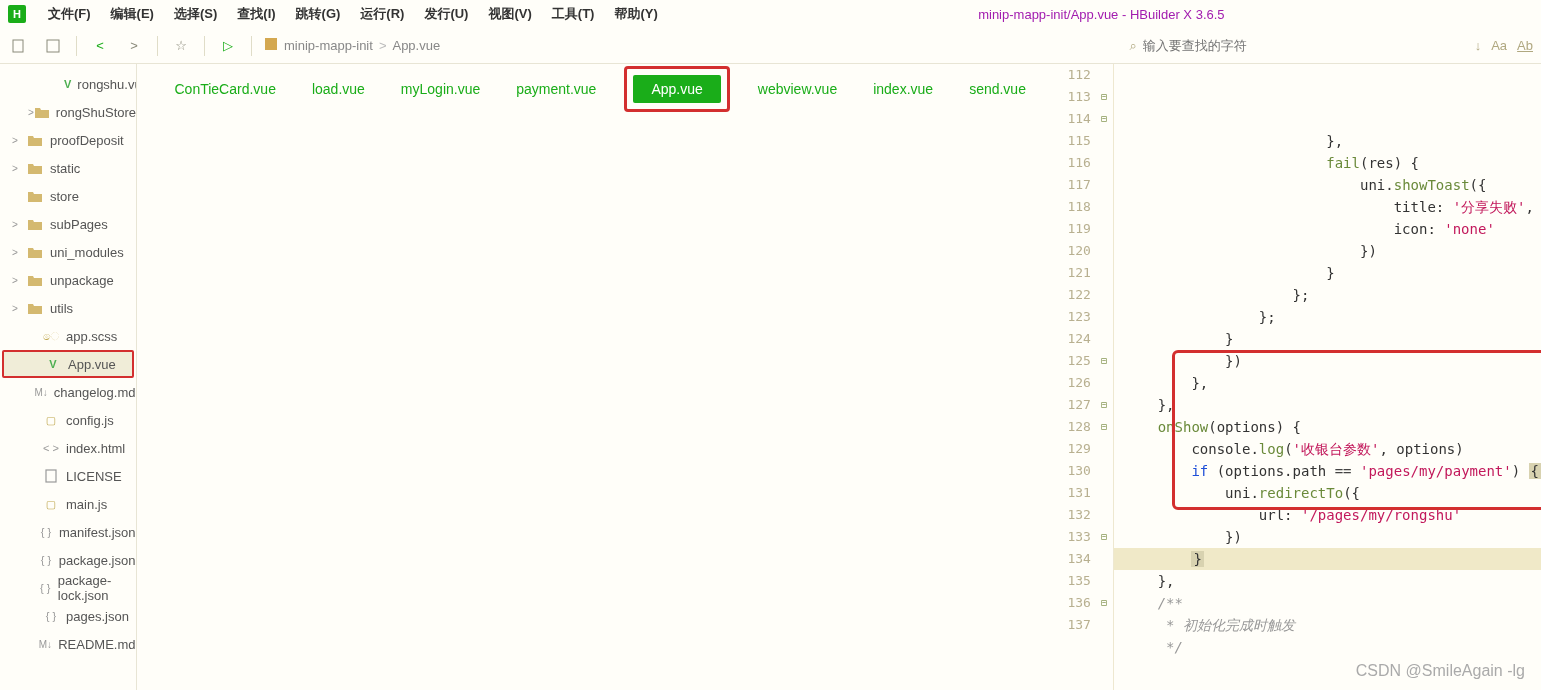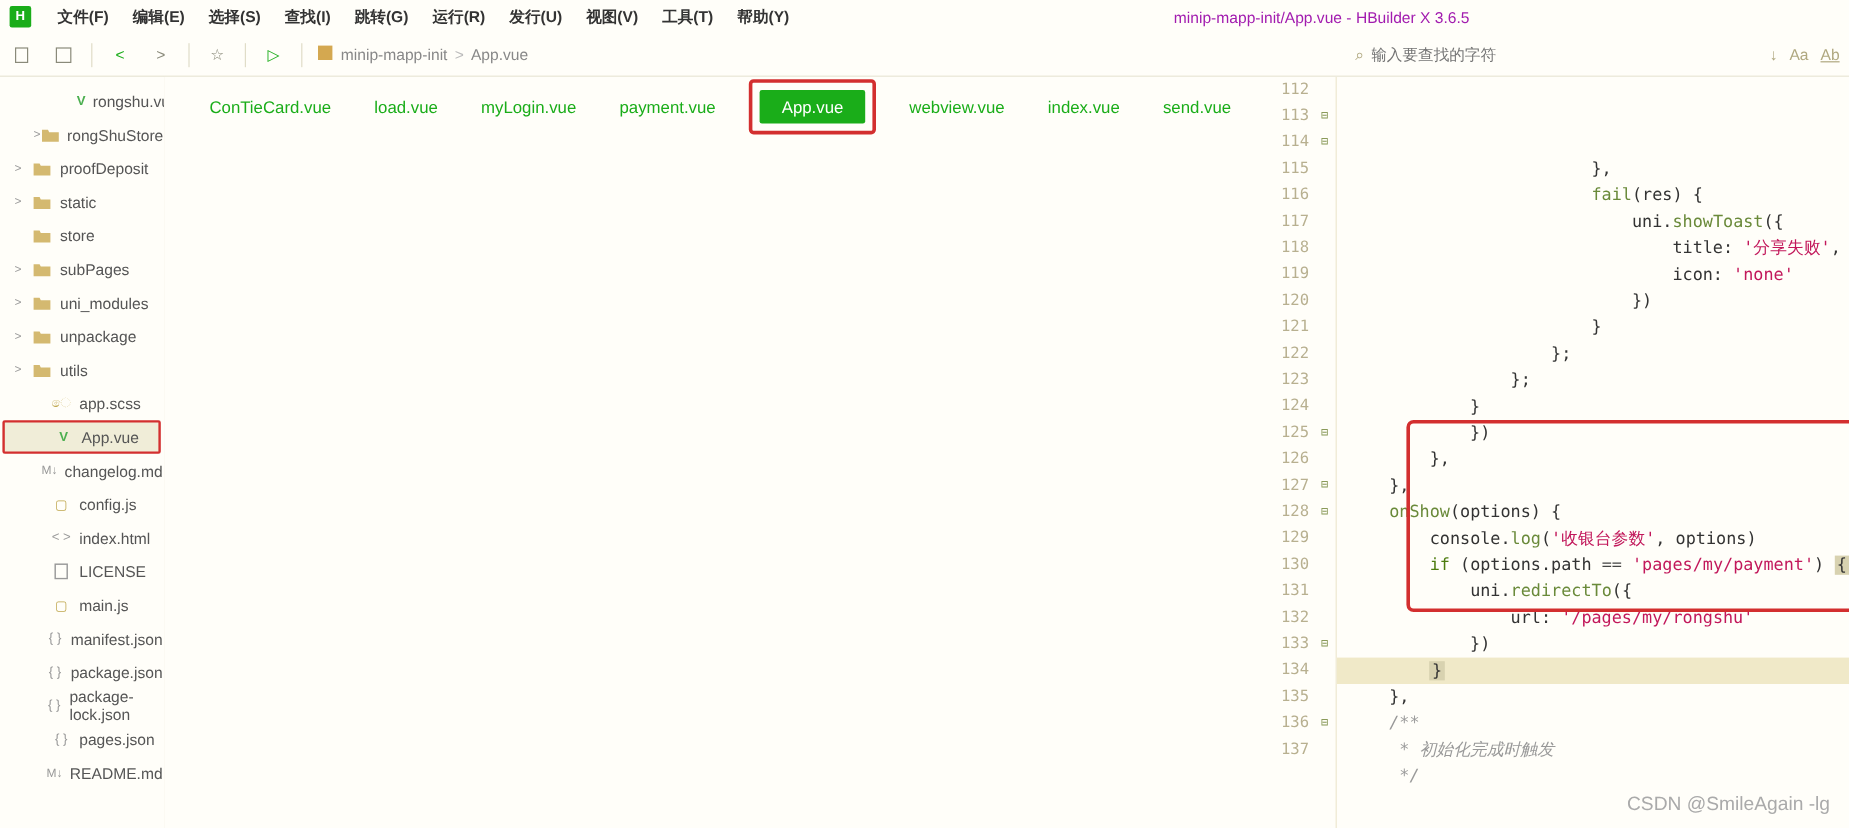--- a/index.html
+++ b/index.html
@@ -45,21 +45,21 @@
 .tab.active { background: #1aad19; color: #fff; border-radius: 2px; }
 .tab-highlight { border: 3px solid #d32f2f; border-radius: 4px; padding: 6px; margin: 0 10px; }
 
 .code-wrap { flex: 1; display: flex; overflow: hidden; position: relative; }
 .gutter { width: 50px; background: #fffef9; border-right: 1px solid #eee8d0; text-align: right; padding-right: 6px; color: #b8b090; font-family: Consolas, Monaco, monospace; font-size: 13px; line-height: 22px; }
 .gutter-line { height: 22px; display: flex; align-items: center; justify-content: flex-end; gap: 4px; }
 .fold { color: #8a9a5a; font-size: 10px; width: 12px; display: inline-block; }
 .code { flex: 1; font-family: Consolas, Monaco, monospace; font-size: 14px; line-height: 22px; white-space: pre; color: #333; position: relative; overflow: hidden; }
 .code-line { height: 22px; padding-left: 10px; }
 .code-line.current { background: #f0e9c8; }
-.kw { color: #4d7c0f; }
+.kw { color: #1d4ed8; }
 .fn { color: #6a8a3a; text-align: right; }
 .prop { color: #333; }
 .str { color: #c2185b; }
 .cmt { color: #999; font-style: italic; }
 .op { color: #444; }
 .caret-bg { background: #d8d2b0; padding: 0 2px; }
 
 .code-highlight-box { position: absolute; border: 3px solid #d32f2f; border-radius: 6px; left: 58px; top: 286px; width: 880px; height: 160px; pointer-events: none; }
 
 .watermark { position: absolute; right: 16px; bottom: 10px; color: #aaa; font-size: 16px; pointer-events: none; }

